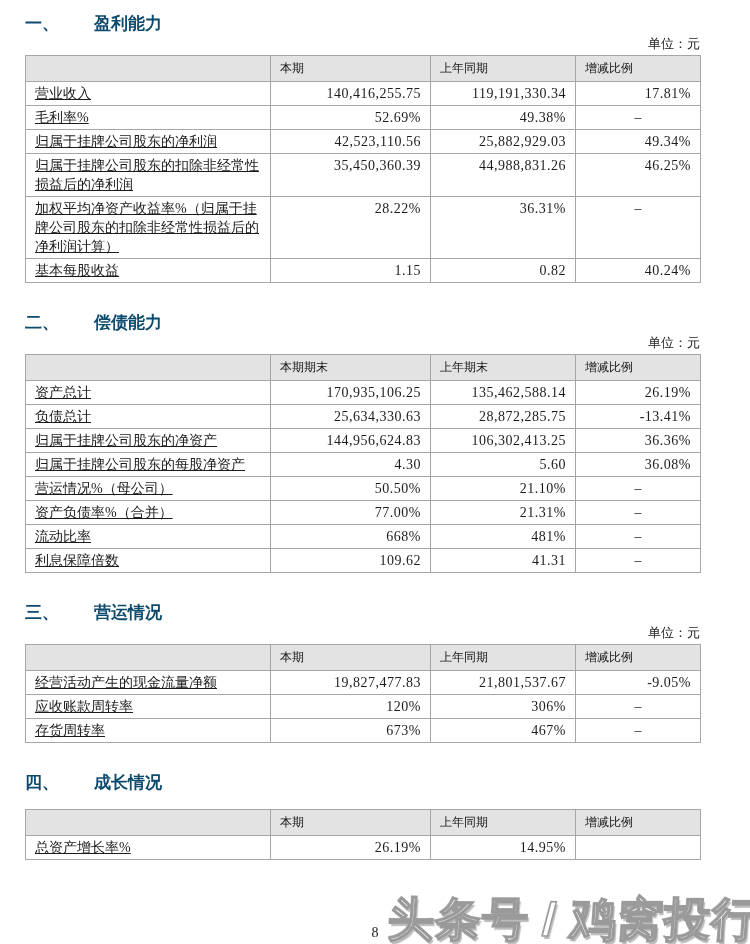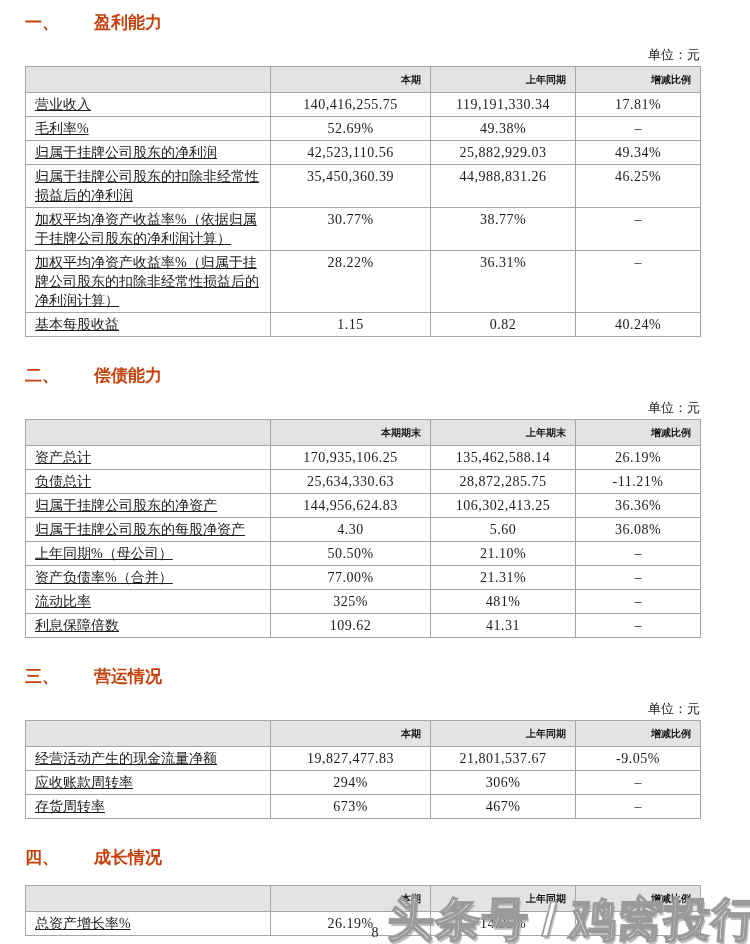--- a/index.html
+++ b/index.html
@@ -7,47 +7,47 @@
     width:750px;height:944px;
     background:#ffffff;
     font-family:"Liberation Serif","DejaVu Serif",serif;
     color:#1c1c1c;
     position:relative;
     overflow:hidden;
   }
   .page{padding:12px 0 0 25px;position:relative;}
   section{margin:0 0 28px 0;}
   .sec-head{
-    font-family:Liberation Mono, monospace;
-    font-weight:bold;font-size:17px;line-height:24px;color:#c2410c;
+    font-family:Liberation Serif, serif;
+    font-weight:bold;font-size:17px;line-height:24px;color:#0c4a6e;
   }
   .sec-num{display:inline-block;width:69px;}
   .unit{
     width:675px;text-align:right;font-size:13px;line-height:16px;
-    margin:11px 0 3px 0;color:#222;
+    margin:0 0 3px 0;color:#222;
   }
   .unit-gap{height:14px;}
   table.fin{
     width:675px;border-collapse:collapse;table-layout:fixed;
     font-size:14px;
   }
   table.fin th,table.fin td{
     border:1px solid #a6a6a6;
     padding:2px 9px;
     vertical-align:top;
     line-height:19px;
   }
   table.fin thead th{
     background:#e3e3e3;
     font-family:"Liberation Sans","DejaVu Sans",sans-serif;
-    font-weight:bold;font-size:10px;text-align:right;
+    font-weight:normal;font-size:12px;text-align:left;
     padding:3px 9px;color:#161616;
   }
   td.lab{text-align:left;padding-right:18px;text-decoration:underline;}
-  td.num{text-align:center;letter-spacing:.5px;white-space:nowrap;}
+  td.num{text-align:right;letter-spacing:.5px;white-space:nowrap;}
   td.dash{text-align:center;letter-spacing:0;}
   .page-number{
     position:absolute;left:0;right:0;bottom:3px;
     text-align:center;font-size:14px;color:#222;
   }
   .watermark{
     position:absolute;right:-8px;bottom:-7px;
     font-family:"Liberation Sans","DejaVu Sans",sans-serif;
     font-weight:bold;font-size:46px;letter-spacing:1px;
     white-space:nowrap;
@@ -102,26 +102,20 @@
             <td class="num">25,882,929.03</td>
             <td class="num">49.34%</td>
           </tr>
           <tr>
             <td class="lab">归属于挂牌公司股东的扣除非经常性损益后的净利润</td>
             <td class="num">35,450,360.39</td>
             <td class="num">44,988,831.26</td>
             <td class="num">46.25%</td>
           </tr>
           <tr>
-            <td class="lab">加权平均净资产收益率%（依据归属于挂牌公司股东的净利润计算）</td>
-            <td class="num">30.77%</td>
-            <td class="num">38.77%</td>
-            <td class="num dash">–</td>
-          </tr>
-          <tr>
             <td class="lab">加权平均净资产收益率%（归属于挂牌公司股东的扣除非经常性损益后的净利润计算）</td>
             <td class="num">28.22%</td>
             <td class="num">36.31%</td>
             <td class="num dash">–</td>
           </tr>
           <tr>
             <td class="lab">基本每股收益</td>
             <td class="num">1.15</td>
             <td class="num">0.82</td>
             <td class="num">40.24%</td>
@@ -154,49 +148,49 @@
           <tr>
             <td class="lab">资产总计</td>
             <td class="num">170,935,106.25</td>
             <td class="num">135,462,588.14</td>
             <td class="num">26.19%</td>
           </tr>
           <tr>
             <td class="lab">负债总计</td>
             <td class="num">25,634,330.63</td>
             <td class="num">28,872,285.75</td>
-            <td class="num">-11.21%</td>
+            <td class="num">-13.41%</td>
           </tr>
           <tr>
             <td class="lab">归属于挂牌公司股东的净资产</td>
             <td class="num">144,956,624.83</td>
             <td class="num">106,302,413.25</td>
             <td class="num">36.36%</td>
           </tr>
           <tr>
             <td class="lab">归属于挂牌公司股东的每股净资产</td>
             <td class="num">4.30</td>
             <td class="num">5.60</td>
             <td class="num">36.08%</td>
           </tr>
           <tr>
-            <td class="lab">上年同期%（母公司）</td>
+            <td class="lab">营运情况%（母公司）</td>
             <td class="num">50.50%</td>
             <td class="num">21.10%</td>
             <td class="num dash">–</td>
           </tr>
           <tr>
             <td class="lab">资产负债率%（合并）</td>
             <td class="num">77.00%</td>
             <td class="num">21.31%</td>
             <td class="num dash">–</td>
           </tr>
           <tr>
             <td class="lab">流动比率</td>
-            <td class="num">325%</td>
+            <td class="num">668%</td>
             <td class="num">481%</td>
             <td class="num dash">–</td>
           </tr>
           <tr>
             <td class="lab">利息保障倍数</td>
             <td class="num">109.62</td>
             <td class="num">41.31</td>
             <td class="num dash">–</td>
           </tr>
         </tbody>
@@ -225,21 +219,21 @@
       </thead>
       <tbody>
           <tr>
             <td class="lab">经营活动产生的现金流量净额</td>
             <td class="num">19,827,477.83</td>
             <td class="num">21,801,537.67</td>
             <td class="num">-9.05%</td>
           </tr>
           <tr>
             <td class="lab">应收账款周转率</td>
-            <td class="num">294%</td>
+            <td class="num">120%</td>
             <td class="num">306%</td>
             <td class="num dash">–</td>
           </tr>
           <tr>
             <td class="lab">存货周转率</td>
             <td class="num">673%</td>
             <td class="num">467%</td>
             <td class="num dash">–</td>
           </tr>
         </tbody>

